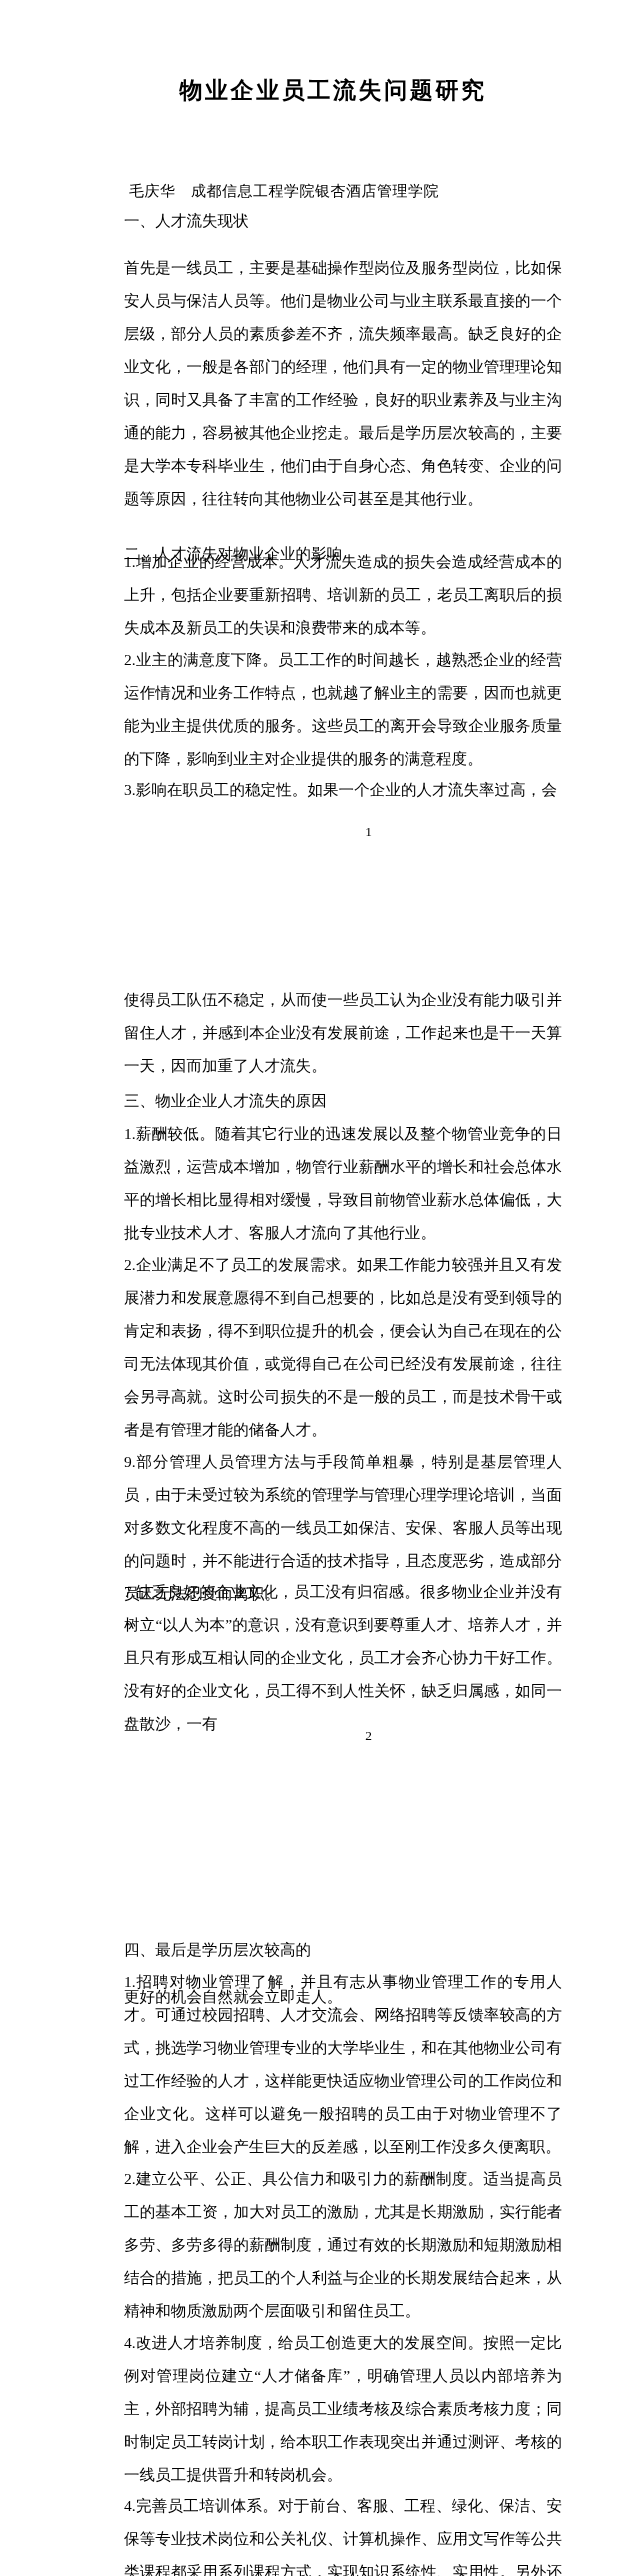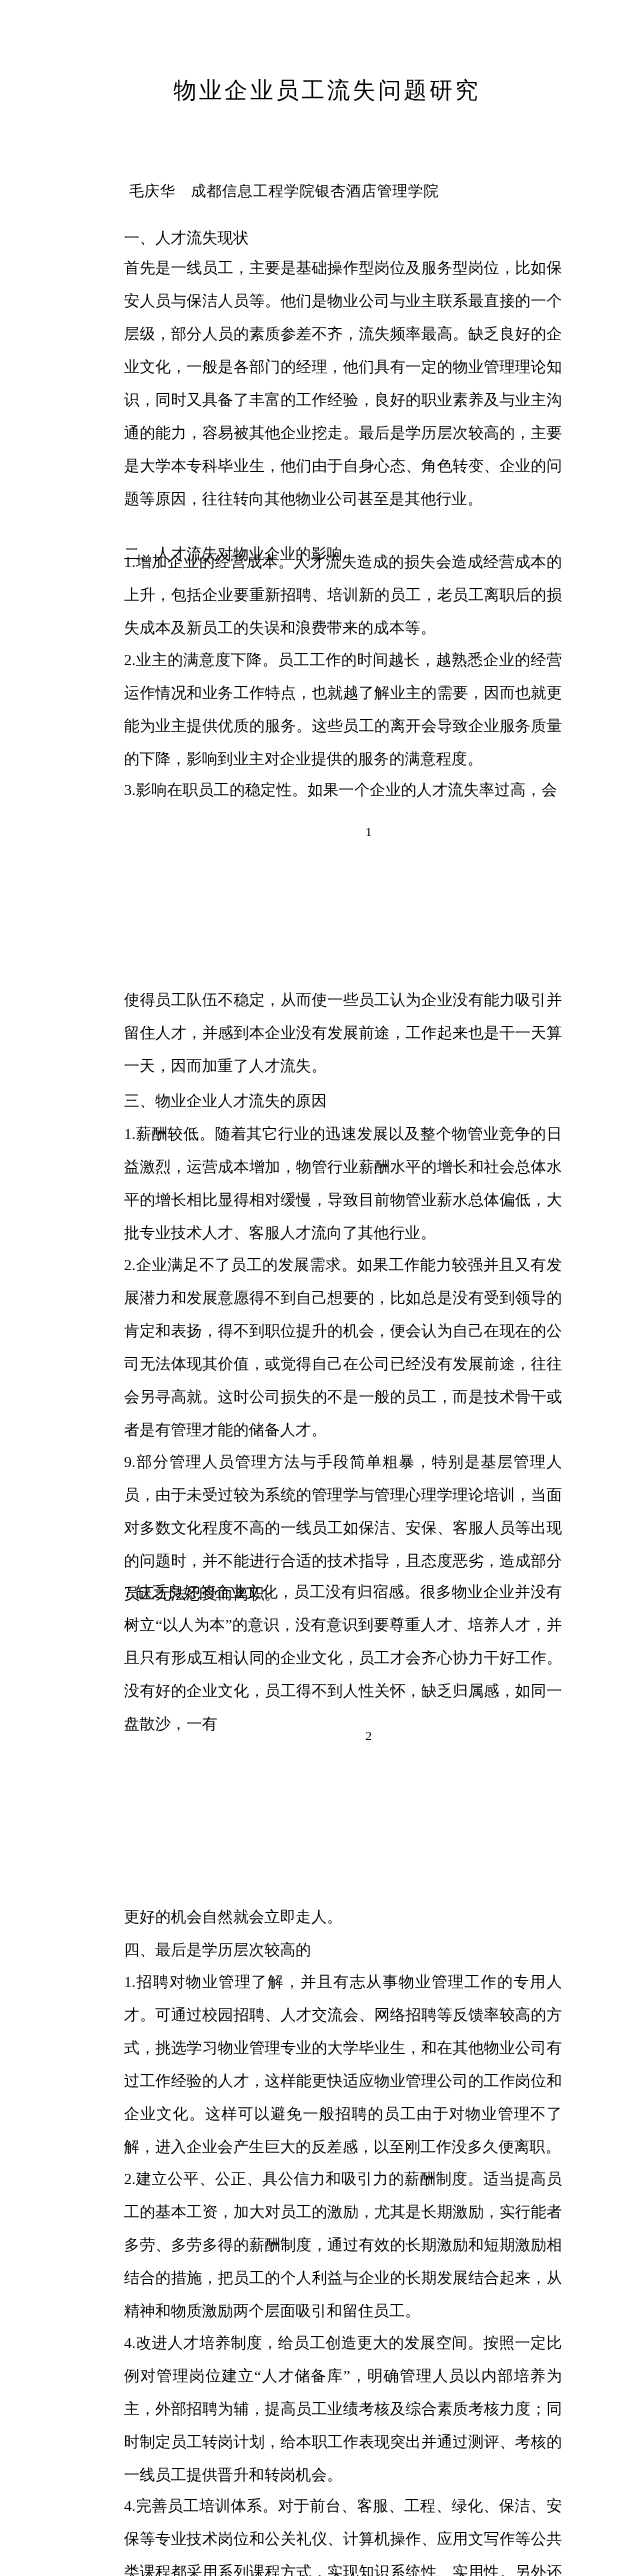--- a/index.html
+++ b/index.html
@@ -11,25 +11,25 @@
     position: relative;
     width: 639px;
     height: 3615px;
     background: #ffffff;
     color: #000000;
     font-family: "Liberation Serif", "DejaVu Serif", serif;
     overflow: hidden;
   }
   .doc-title {
     position: absolute;
-    left: 108px;
+    left: 114px;
     width: 438px;
     text-align: center;
     font-size: 23px;
-    font-weight: normal;
+    font-weight: bold;
     letter-spacing: 2.6px;
     line-height: 28px;
   }
   .byline {
     position: absolute;
     left: 129px;
     width: 464px;
     font-size: 15px;
     line-height: 20.6px;
     letter-spacing: 0.5px;
@@ -58,40 +58,40 @@
   }
 </style>
 </head>
 <body>
 
 <div class="canvas">
 
   <div class="doc-title" style="top:77px">物业企业员工流失问题研究</div>
   <div class="byline" style="top:181px">毛庆华　成都信息工程学院银杏酒店管理学院</div>
 
-  <div class="block heading" style="top:221px">一、人才流失现状</div>
+  <div class="block heading" style="top:204px">一、人才流失现状</div>
   <div class="block" style="top:251px">首先是一线员工，主要是基础操作型岗位及服务型岗位，比如保安人员与保洁人员等。他们是物业公司与业主联系最直接的一个层级，部分人员的素质参差不齐，流失频率最高。缺乏良好的企业文化，一般是各部门的经理，他们具有一定的物业管理理论知识，同时又具备了丰富的工作经验，良好的职业素养及与业主沟通的能力，容易被其他企业挖走。最后是学历层次较高的，主要是大学本专科毕业生，他们由于自身心态、角色转变、企业的问题等原因，往往转向其他物业公司甚至是其他行业。</div>
 
   <div class="block heading" style="top:537px">二、人才流失对物业企业的影响</div>
   <div class="block" style="top:545px">1.增加企业的经营成本。人才流失造成的损失会造成经营成本的上升，包括企业要重新招聘、培训新的员工，老员工离职后的损失成本及新员工的失误和浪费带来的成本等。</div>
   <div class="block" style="top:643px">2.业主的满意度下降。员工工作的时间越长，越熟悉企业的经营运作情况和业务工作特点，也就越了解业主的需要，因而也就更能为业主提供优质的服务。这些员工的离开会导致企业服务质量的下降，影响到业主对企业提供的服务的满意程度。</div>
   <div class="block" style="top:773px">3.影响在职员工的稳定性。如果一个企业的人才流失率过高，会</div>
 
   <div class="pagenum" style="top:823px">1</div>
 
   <div class="block" style="top:983px">使得员工队伍不稳定，从而使一些员工认为企业没有能力吸引并留住人才，并感到本企业没有发展前途，工作起来也是干一天算一天，因而加重了人才流失。</div>
   <div class="block heading" style="top:1084px">三、物业企业人才流失的原因</div>
   <div class="block" style="top:1117px">1.薪酬较低。随着其它行业的迅速发展以及整个物管业竞争的日益激烈，运营成本增加，物管行业薪酬水平的增长和社会总体水平的增长相比显得相对缓慢，导致目前物管业薪水总体偏低，大批专业技术人才、客服人才流向了其他行业。</div>
   <div class="block" style="top:1248px">2.企业满足不了员工的发展需求。如果工作能力较强并且又有发展潜力和发展意愿得不到自己想要的，比如总是没有受到领导的肯定和表扬，得不到职位提升的机会，便会认为自己在现在的公司无法体现其价值，或觉得自己在公司已经没有发展前途，往往会另寻高就。这时公司损失的不是一般的员工，而是技术骨干或者是有管理才能的储备人才。</div>
   <div class="block" style="top:1445px">9.部分管理人员管理方法与手段简单粗暴，特别是基层管理人员，由于未受过较为系统的管理学与管理心理学理论培训，当面对多数文化程度不高的一线员工如保洁、安保、客服人员等出现的问题时，并不能进行合适的技术指导，且态度恶劣，造成部分员工无法忍受而离职。</div>
   <div class="block" style="top:1575px">7.缺乏良好的企业文化，员工没有归宿感。很多物业企业并没有树立“以人为本”的意识，没有意识到要尊重人才、培养人才，并且只有形成互相认同的企业文化，员工才会齐心协力干好工作。没有好的企业文化，员工得不到人性关怀，缺乏归属感，如同一盘散沙，一有</div>
 
   <div class="pagenum" style="top:1727px">2</div>
 
-  <div class="block" style="top:1900px">更好的机会自然就会立即走人。</div>
+  <div class="block" style="top:1980px">更好的机会自然就会立即走人。</div>
   <div class="block heading" style="top:1933px">四、最后是学历层次较高的</div>
   <div class="block" style="top:1965px">1.招聘对物业管理了解，并且有志从事物业管理工作的专用人才。可通过校园招聘、人才交流会、网络招聘等反馈率较高的方式，挑选学习物业管理专业的大学毕业生，和在其他物业公司有过工作经验的人才，这样能更快适应物业管理公司的工作岗位和企业文化。这样可以避免一般招聘的员工由于对物业管理不了解，进入企业会产生巨大的反差感，以至刚工作没多久便离职。</div>
   <div class="block" style="top:2162px">2.建立公平、公正、具公信力和吸引力的薪酬制度。适当提高员工的基本工资，加大对员工的激励，尤其是长期激励，实行能者多劳、多劳多得的薪酬制度，通过有效的长期激励和短期激励相结合的措施，把员工的个人利益与企业的长期发展结合起来，从精神和物质激励两个层面吸引和留住员工。</div>
   <div class="block" style="top:2326px">4.改进人才培养制度，给员工创造更大的发展空间。按照一定比例对管理岗位建立“人才储备库”，明确管理人员以内部培养为主，外部招聘为辅，提高员工业绩考核及综合素质考核力度；同时制定员工转岗计划，给本职工作表现突出并通过测评、考核的一线员工提供晋升和转岗机会。</div>
   <div class="block" style="top:2489px">4.完善员工培训体系。对于前台、客服、工程、绿化、保洁、安保等专业技术岗位和公关礼仪、计算机操作、应用文写作等公共类课程都采用系列课程方式，实现知识系统性、实用性。另外还要丰富培训方式，采取实操培训、外请培训、拓展培训、工作交流等多种培</div>
 
 </div>
 
 
 </body></html>

